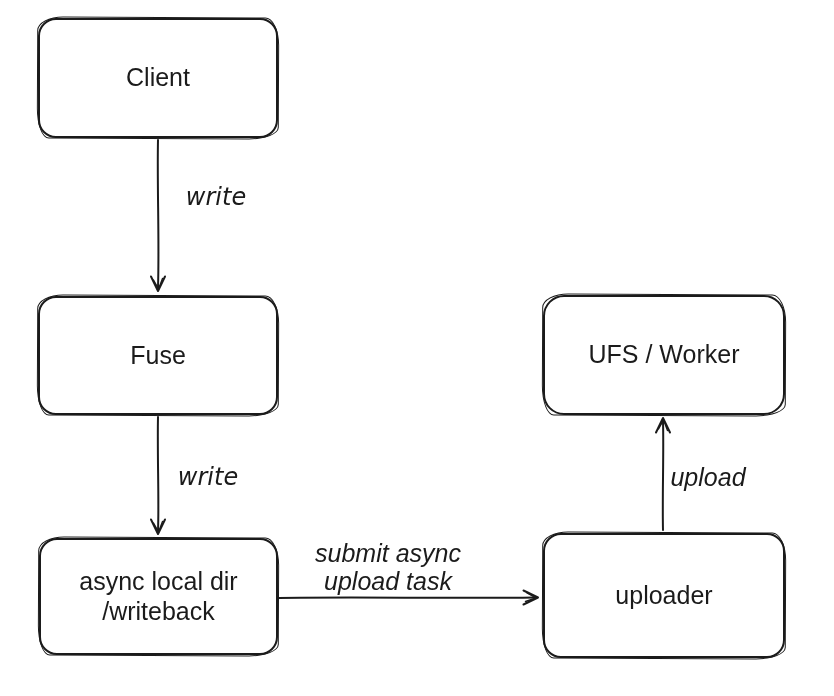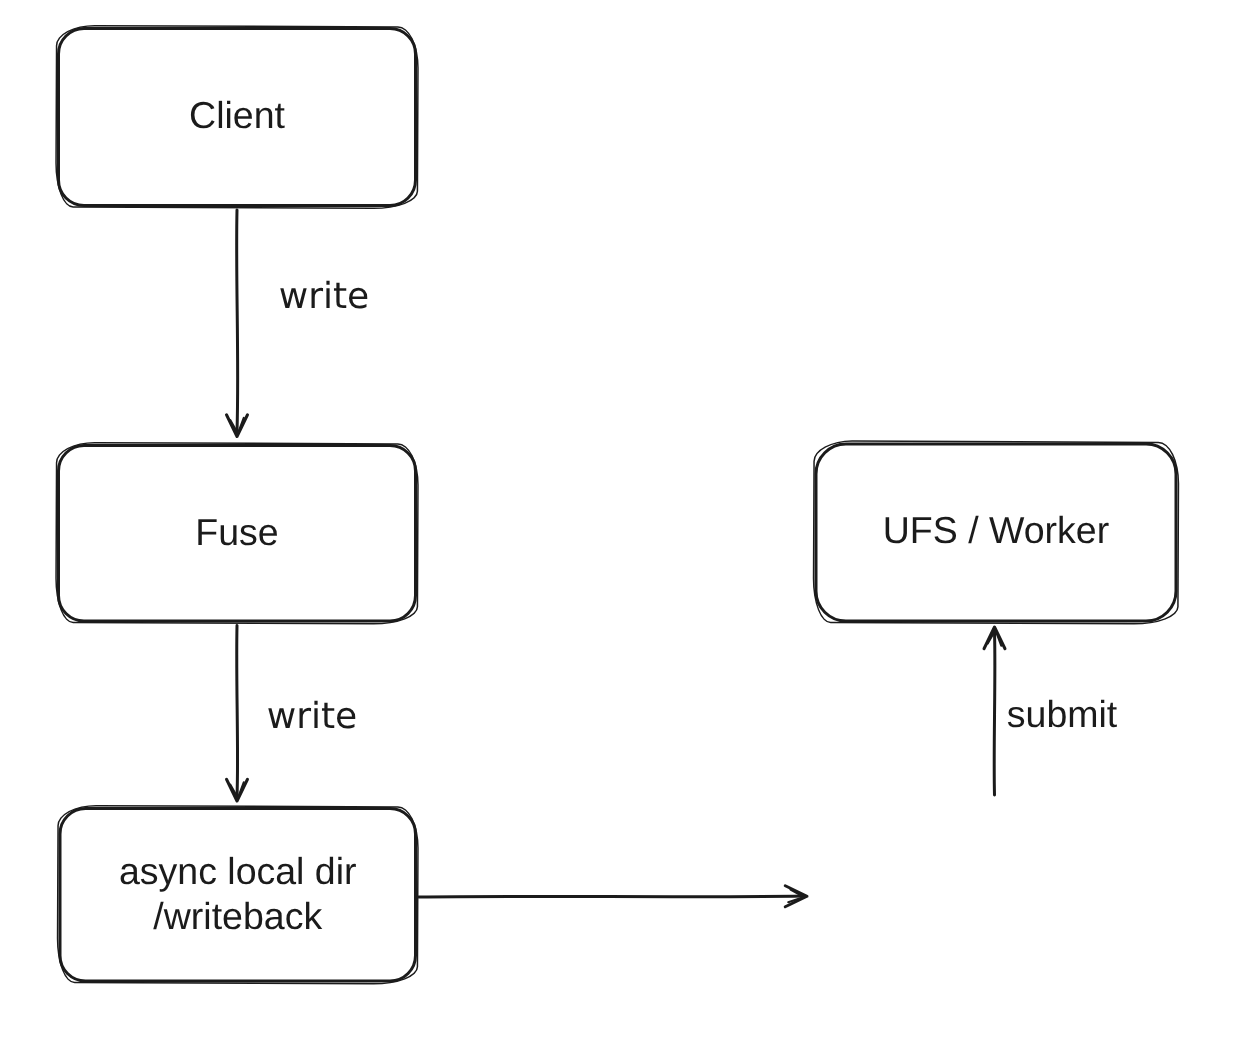--- a/index.html
+++ b/index.html
@@ -66,20 +66,21 @@
   }
   .edge-label {
     position: absolute;
     transform: translate(-50%, -50%);
     font-size: 25px;
     line-height: 1.13;
     text-align: center;
     white-space: pre-line;
     background: var(--bg);
     padding: 0 2px;
+    font-style: italic;
   }
   .edge-label.handfont {
     font-family: "DejaVu Sans", sans-serif;
     font-size: 24px;
   }
 
   
   .node-client    { left: 38px;  top: 18px;  width: 240px; height: 120px; }
   .node-fuse      { left: 38px;  top: 296px; width: 240px; height: 119px; }
   .node-writeback { left: 39px;  top: 538px; width: 239px; height: 117px; }
@@ -134,21 +135,26 @@
 
   <div class="node node-writeback">
     <span class="node-label">async local dir
 /writeback</span>
   </div>
 
   <div class="node node-ufs">
     <span class="node-label">UFS / Worker</span>
   </div>
 
+  <div class="node node-uploader">
+    <span class="node-label">uploader</span>
+  </div>
 
   <div class="edge-label handfont label-write-1">write</div>
 
   <div class="edge-label handfont label-write-2">write</div>
 
+  <div class="edge-label label-submit">submit async
+upload task</div>
 
-  <div class="edge-label label-upload">submit</div>
+  <div class="edge-label label-upload">upload</div>
 
 </div>
 
 </body></html>

